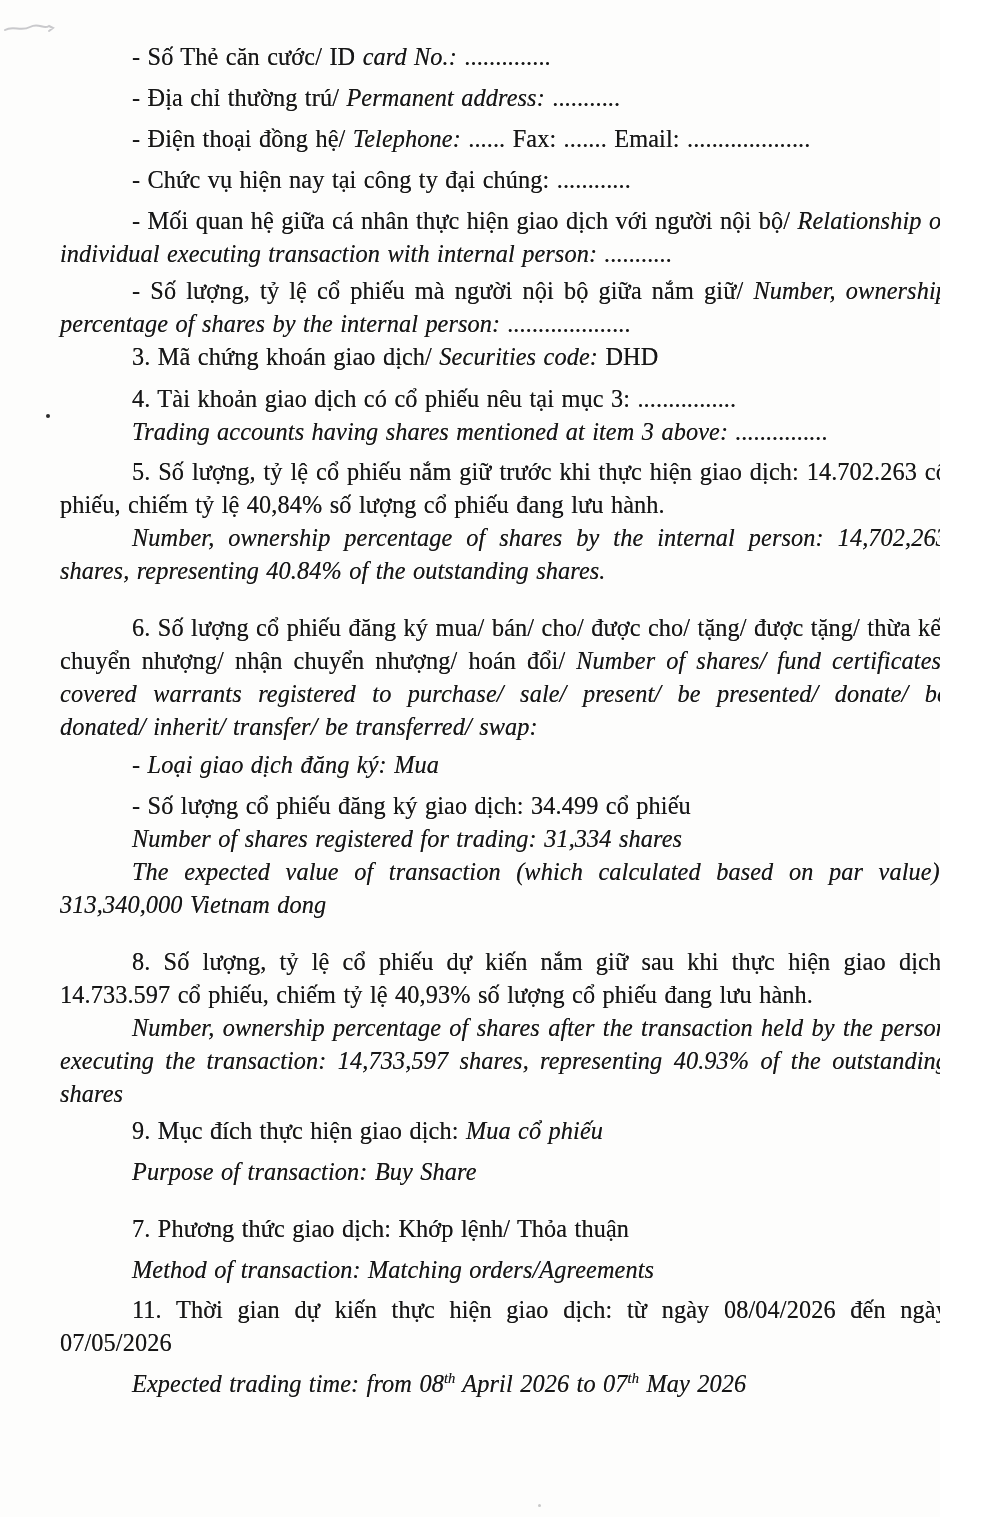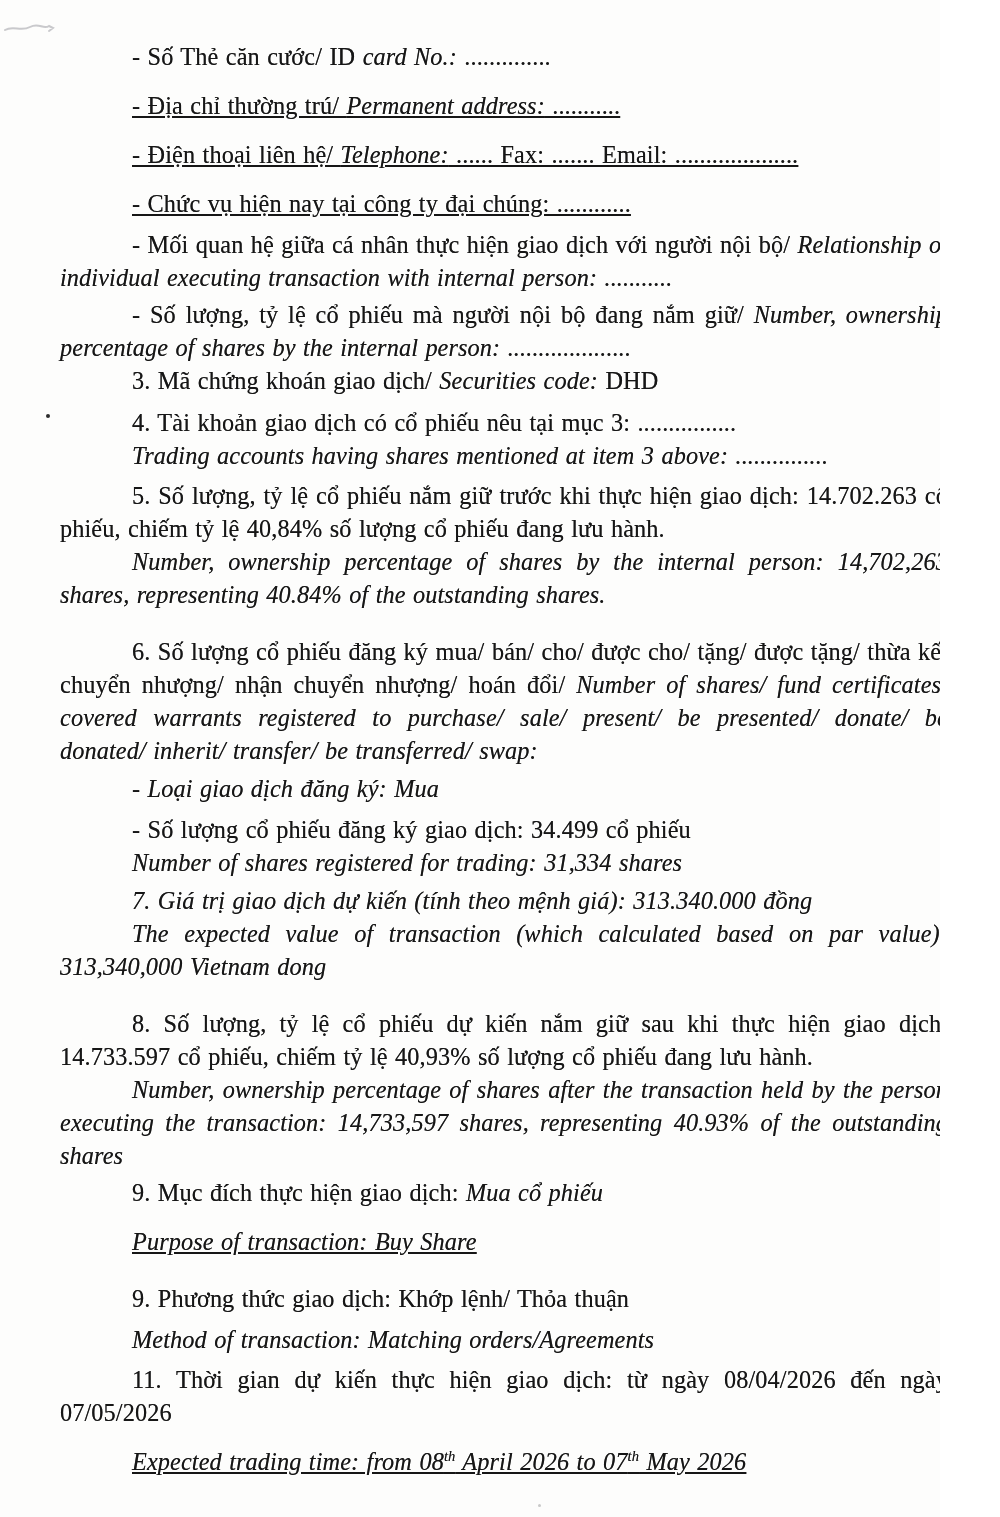--- a/index.html
+++ b/index.html
@@ -36,21 +36,21 @@
   .it  { font-style: italic; }
   .sup { vertical-align: super; font-size: 0.6em; line-height: 0; }
 
   .g0  { margin-top: 0; }
   .g4  { margin-top: 4px; }
   .g5  { margin-top: 5px; font-style: italic; }
   .g6  { margin-top: 24px; }
   .g7  { margin-top: 7px; }
   .g8  { margin-top: 8px; }
   .g9  { margin-top: 9px; }
-  .g10 { margin-top: 16px; text-decoration: underline; }
+  .g10 { margin-top: 8px; }
   .g12 { }
 
   .squiggle {
     position: absolute;
     left: 3px;
     top: 18px;
   }
   .ink-dot {
     position: absolute;
     left: 46px;
@@ -76,37 +76,36 @@
 <div class="page">
   <svg class="squiggle" width="56" height="22" viewBox="0 0 56 22">
     <path d="M2 12 C 10 7, 18 14, 27 9 S 40 12, 46 8 L 50 10 L 46 13" fill="none" stroke="#bfbfc3" stroke-width="2" stroke-linecap="round" opacity="0.85"></path>
   </svg>
   <div class="ink-dot"></div>
   <div class="speck"></div>
 
   <div class="doc-body">
       <p class="para item g0"><span>- Số Thẻ căn cước/ ID </span><span class="it">card No.:</span><span> ..............</span></p>
       <p class="para item g10"><span>- Địa chỉ thường trú/ </span><span class="it">Permanent address:</span><span> ...........</span></p>
-      <p class="para item g10"><span>- Điện thoại liên hệ/ </span><span class="it">Telephone:</span><span> ...... Fax: ....... Email: ....................</span></p>
+      <p class="para item g10"><span>- Điện thoại đồng hệ/ </span><span class="it">Telephone:</span><span> ...... Fax: ....... Email: ....................</span></p>
       <p class="para item g10"><span>- Chức vụ hiện nay tại công ty đại chúng: ............</span></p>
       <p class="para hang g8"><span>- Mối quan hệ giữa cá nhân thực hiện giao dịch với người nội bộ/ </span><span class="it">Relationship of individual executing transaction with internal person: ...........</span></p>
-      <p class="para hang g4"><span>- Số lượng, tỷ lệ cổ phiếu mà người nội bộ đang nắm giữ/ </span><span class="it">Number, ownership percentage of shares by the internal person: ....................</span></p>
+      <p class="para hang g4"><span>- Số lượng, tỷ lệ cổ phiếu mà người nội bộ giữa nắm giữ/ </span><span class="it">Number, ownership percentage of shares by the internal person: ....................</span></p>
       <p class="para item g0"><span>3. Mã chứng khoán giao dịch/ </span><span class="it">Securities code:</span><span> DHD</span></p>
       <p class="para item g9"><span>4. Tài khoản giao dịch có cổ phiếu nêu tại mục 3: ................</span></p>
       <p class="para item g12"><span class="it">Trading accounts having shares mentioned at item 3 above: ...............</span></p>
       <p class="para hang g7"><span>5. Số lượng, tỷ lệ cổ phiếu nắm giữ trước khi thực hiện giao dịch: 14.702.263 cổ phiếu, chiếm tỷ lệ 40,84% số lượng cổ phiếu đang lưu hành.</span></p>
       <p class="para hang g0"><span class="it">Number, ownership percentage of shares by the internal person: 14,702,263 shares, representing 40.84% of the outstanding shares.</span></p>
       <p class="para hang g6"><span>6. Số lượng cổ phiếu đăng ký mua/ bán/ cho/ được cho/ tặng/ được tặng/ thừa kế/ chuyển nhượng/ nhận chuyển nhượng/ hoán đổi/ </span><span class="it">Number of shares/ fund certificates/ covered warrants registered to purchase/ sale/ present/ be presented/ donate/ be donated/ inherit/ transfer/ be transferred/ swap:</span></p>
       <p class="para item g5"><span>- Loại giao dịch đăng ký: Mua</span></p>
       <p class="para item g8"><span>- Số lượng cổ phiếu đăng ký giao dịch: 34.499 cổ phiếu</span></p>
       <p class="para item g0"><span class="it">Number of shares registered for trading: 31,334 shares</span></p>
-      <p class="para item g5"><span>7. Giá trị giao dịch dự kiến (tính theo mệnh giá): 313.340.000 đồng</span></p>
       <p class="para hang g0"><span class="it">The expected value of transaction (which calculated based on par value): 313,340,000 Vietnam dong</span></p>
       <p class="para hang g6"><span>8. Số lượng, tỷ lệ cổ phiếu dự kiến nắm giữ sau khi thực hiện giao dịch: 14.733.597 cổ phiếu, chiếm tỷ lệ 40,93% số lượng cổ phiếu đang lưu hành.</span></p>
       <p class="para hang g0"><span class="it">Number, ownership percentage of shares after the transaction held by the person executing the transaction: 14,733,597 shares, representing 40.93% of the outstanding shares</span></p>
       <p class="para item g4"><span>9. Mục đích thực hiện giao dịch: </span><span class="it">Mua cổ phiếu</span></p>
       <p class="para item g10"><span class="it">Purpose of transaction: Buy Share</span></p>
-      <p class="para item g6"><span>9. Phương thức giao dịch: Khớp lệnh/ Thỏa thuận</span></p>
+      <p class="para item g6"><span>7. Phương thức giao dịch: Khớp lệnh/ Thỏa thuận</span></p>
       <p class="para item g8"><span class="it">Method of transaction: Matching orders/Agreements</span></p>
       <p class="para hang g7"><span>11. Thời gian dự kiến thực hiện giao dịch: từ ngày 08/04/2026 đến ngày 07/05/2026</span></p>
       <p class="para item g10"><span class="it">Expected trading time: from 08</span><span class="it sup">th</span><span class="it"> April 2026 to 07</span><span class="it sup">th</span><span class="it"> May 2026</span></p>
     </div>
 </div>
 
 </body></html>

